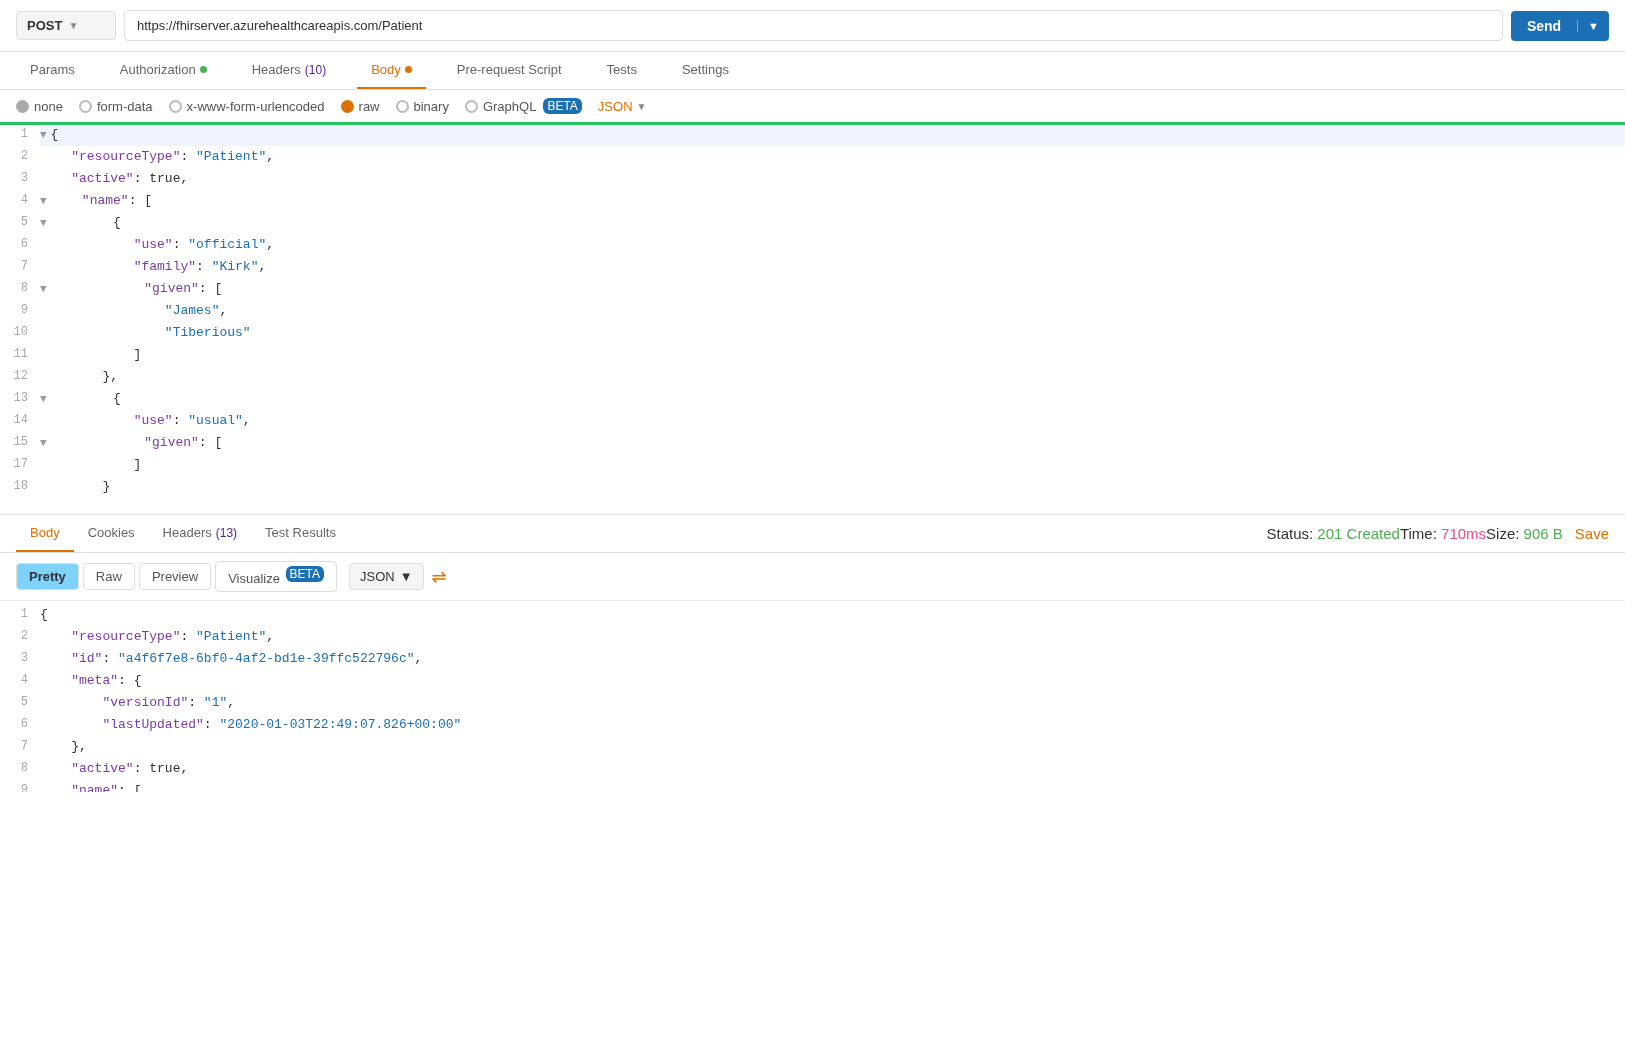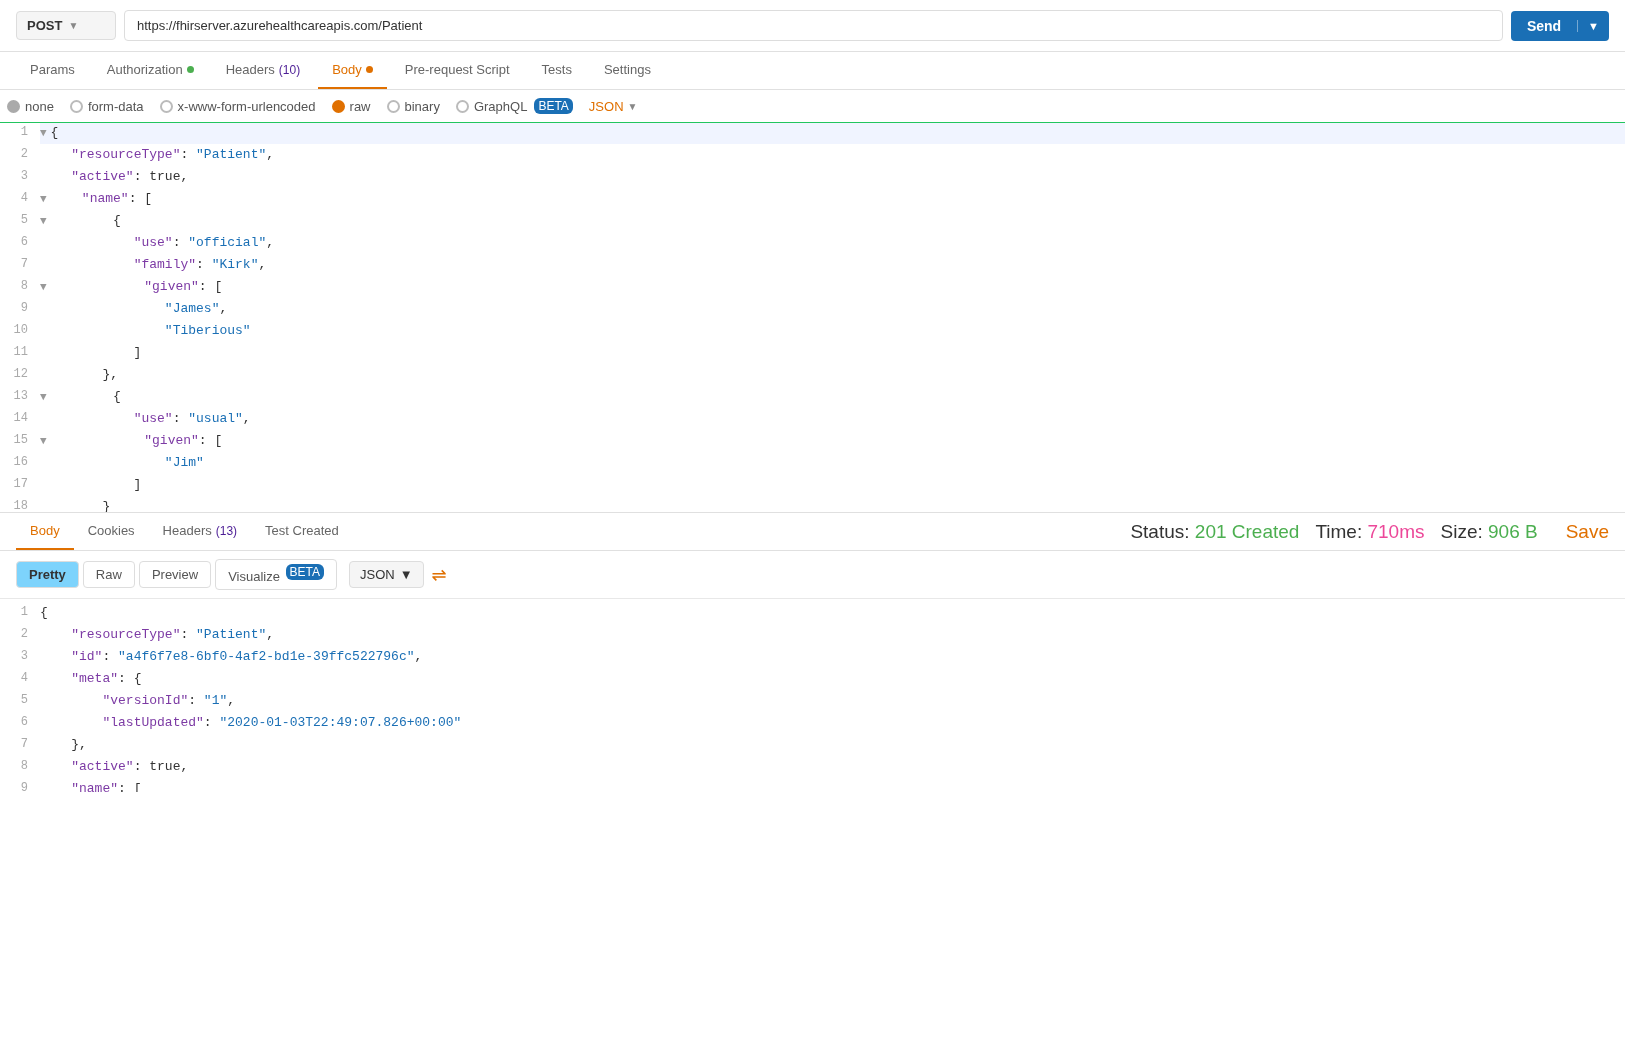--- a/index.html
+++ b/index.html
@@ -59,21 +59,21 @@
       font-size: 11px;
     }
 
     
     .tabs-row {
       display: flex;
       align-items: center;
       padding: 0 16px;
       border-bottom: 1px solid #e0e0e0;
       background: #fff;
-      gap: 4px;
+      gap: 17px;
     }
     .tab-item {
       padding: 10px 14px;
       cursor: pointer;
       color: #666;
       font-size: 13px;
       border-bottom: 2px solid transparent;
       display: flex;
       align-items: center;
       gap: 4px;
@@ -92,24 +92,24 @@
     .dot-orange { background: #e07000; }
     .tab-badge {
       color: #4c1d95;
       font-size: 12px;
     }
 
     
     .body-options {
       display: flex;
       align-items: center;
-      padding: 8px 7px;
+      padding: 8px 16px;
       gap: 16px;
       background: #fff;
-      border-bottom: 1px solid #22c55e;
+      border-bottom: 3px solid #22c55e;
     }
     .radio-option {
       display: flex;
       align-items: center;
       gap: 5px;
       cursor: pointer;
       color: #555;
       font-size: 13px;
     }
     .radio-circle {
@@ -211,22 +211,22 @@
       background: #fff;
       justify-content: space-between;
     }
     .response-tabs-left {
       display: flex;
       gap: 0;
     }
     .response-status-right {
       display: flex;
       align-items: center;
-      gap: 16px;
-      font-size: 19px;
+      gap: 0;
+      font-size: 15px;
     }
     .status-201 { color: #4CAF50; }
     .time-color { color: #ec4899; }
     .size-color { color: #4CAF50; }
     .save-btn { color: #e07000; font-weight: 400; cursor: pointer; margin-left: 12px; }
 
     
     .response-view-options {
       display: flex;
       align-items: center;
@@ -408,24 +408,20 @@
       </div>
       <div class="code-line">
         <span class="line-num">14</span>
         <span class="line-content">&nbsp;&nbsp;&nbsp;&nbsp;&nbsp;&nbsp;&nbsp;&nbsp;&nbsp;&nbsp;&nbsp;&nbsp;<span class="tok-key">"use"</span>: <span class="tok-str">"usual"</span>,</span>
       </div>
       <div class="code-line">
         <span class="line-num">15</span>
         <span class="line-content"><span class="tok-collapse">▼</span>&nbsp;&nbsp;&nbsp;&nbsp;&nbsp;&nbsp;&nbsp;&nbsp;&nbsp;&nbsp;&nbsp;&nbsp;<span class="tok-key">"given"</span>: [</span>
       </div>
       <div class="code-line">
-        <span class="line-num">16</span>
-        <span class="line-content">&nbsp;&nbsp;&nbsp;&nbsp;&nbsp;&nbsp;&nbsp;&nbsp;&nbsp;&nbsp;&nbsp;&nbsp;&nbsp;&nbsp;&nbsp;&nbsp;<span class="tok-str">"Jim"</span></span>
-      </div>
-      <div class="code-line">
         <span class="line-num">17</span>
         <span class="line-content">&nbsp;&nbsp;&nbsp;&nbsp;&nbsp;&nbsp;&nbsp;&nbsp;&nbsp;&nbsp;&nbsp;&nbsp;]</span>
       </div>
       <div class="code-line">
         <span class="line-num">18</span>
         <span class="line-content">&nbsp;&nbsp;&nbsp;&nbsp;&nbsp;&nbsp;&nbsp;&nbsp;}</span>
       </div>
 
     </div>
   </div>
@@ -438,21 +434,21 @@
           <span>Body</span>
         </div>
         <div class="tab-item">
           <span>Cookies</span>
         </div>
         <div class="tab-item">
           <span>Headers</span>
           <span class="tab-badge">(13)</span>
         </div>
         <div class="tab-item">
-          <span>Test Created</span>
+          <span>Test Results</span>
         </div>
       </div>
       <div class="response-status-right">
         <span>
           <span>Status: </span>
           <span class="status-201">201 Created</span>
         </span>
         <span>
           <span>Time: </span>
           <span class="time-color">710ms</span>

